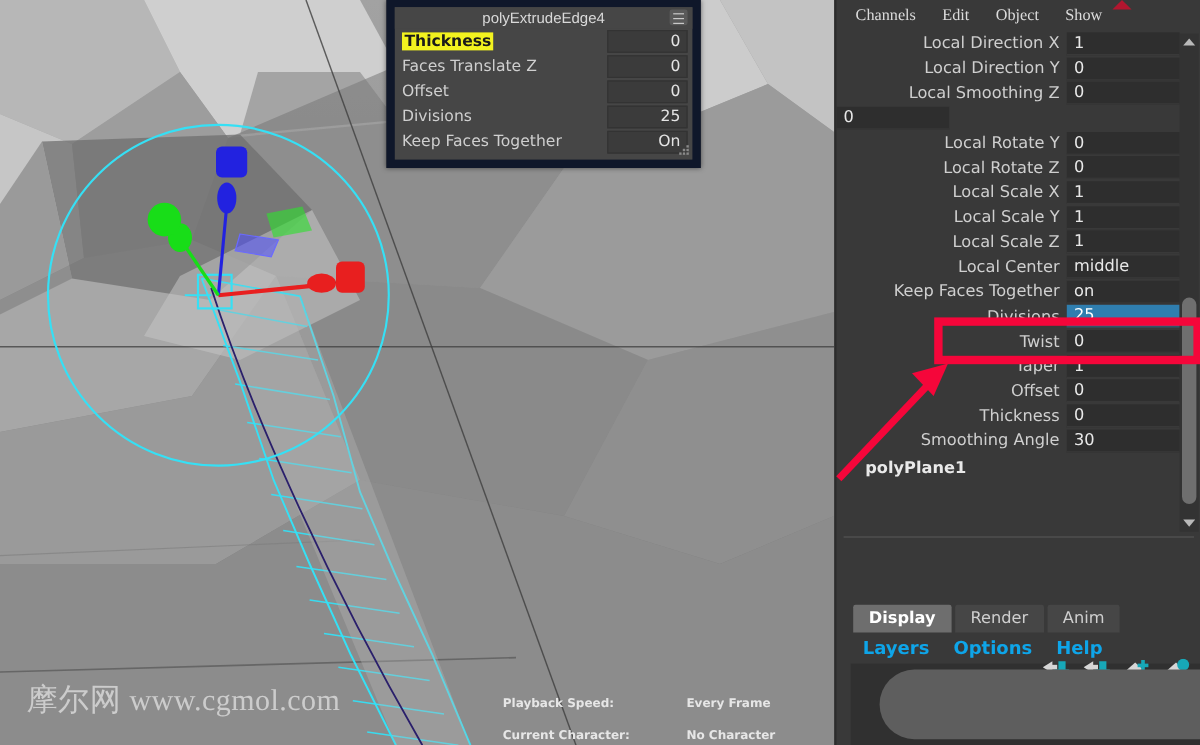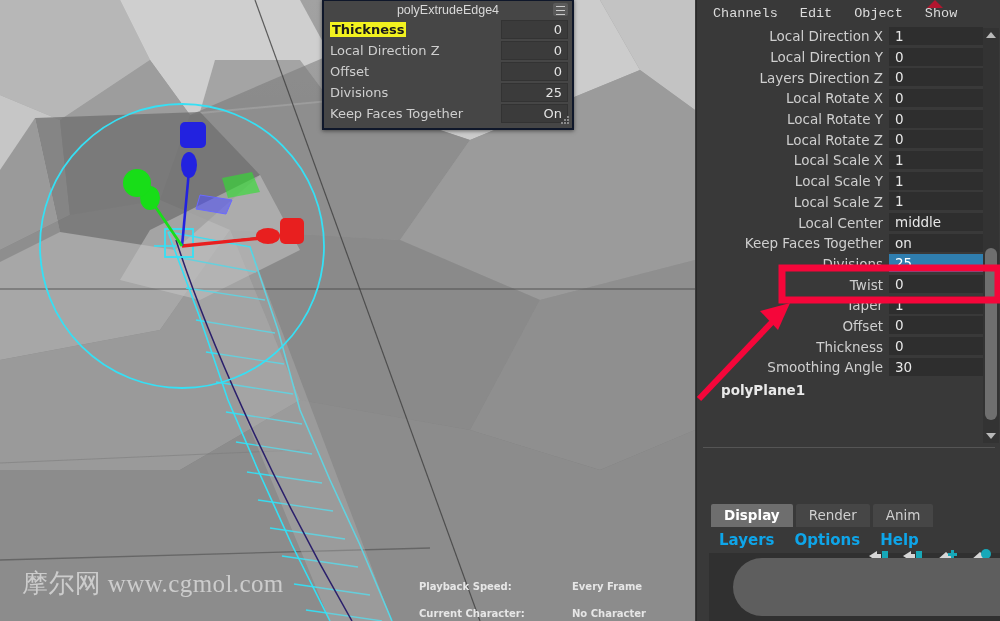--- a/index.html
+++ b/index.html
@@ -14,21 +14,21 @@
   .watermark{position:absolute;left:22px;top:566px;font-size:25px;color:#d8d8d8;
              opacity:.85;letter-spacing:.4px;white-space:nowrap;
              font-family:Liberation Serif, serif;}
   .watermark .cn{font-size:26px;}
 
   .hud{position:absolute;font-size:10px;font-weight:bold;color:#e6e6e6;white-space:nowrap;
        font-family:"DejaVu Sans","Liberation Sans",sans-serif;}
 
   
   #toolbox{position:absolute;left:322px;top:-1px;width:248px;height:127px;
-           background:#464646;border:2px solid #0f172a;box-shadow:0 1px 4px rgba(0,0,0,.5);}
+           background:#464646;border:7px solid #0f172a;box-shadow:0 1px 4px rgba(0,0,0,.5);}
   #toolbox .tb-title{height:18px;line-height:18px;text-align:center;color:#d9d9d9;
            font-size:12.5px;position:relative;background:#464646;}
   #toolbox .hamburger{position:absolute;right:4px;top:2px;width:15px;height:13px;
            background:#5a5a5a;border-radius:2px;}
   #toolbox .hamburger i{display:block;height:1px;background:#c9c9c9;margin:3px 3px 0 3px;}
   .tb-row{display:flex;align-items:center;height:21px;padding:0 4px 0 6px;}
   .tb-lab{flex:1;font-size:13px;color:#cfcfcf;white-space:nowrap;overflow:hidden;
           font-family:"DejaVu Sans","Liberation Sans",sans-serif;}
   .tb-lab.hl{background:#f2f21f;color:#1a1a1a;font-weight:bold;display:inline-block;flex:0 0 auto;
              padding:0 2px;}
@@ -37,21 +37,21 @@
           text-align:right;padding-right:5px;color:#e4e4e4;font-size:13px;
           font-family:"DejaVu Sans","Liberation Sans",sans-serif;}
   .grip{position:absolute;right:2px;bottom:2px;width:10px;height:10px;}
   .grip b{position:absolute;width:2px;height:2px;background:#8a8a8a;display:block;}
 
   
   #right{position:absolute;left:696px;top:0;width:304px;height:621px;background:#393939;
          border-left:1px solid #2a2a2a;}
 
   #cbmenu{height:26px;display:flex;align-items:center;gap:22px;padding-left:16px;color:#dcdcdc;
-          font-size:13.5px;font-family:Liberation Mono, monospace;}
+          font-size:13.5px;font-family:Liberation Serif, serif;}
   #cbmenu span{cursor:default;}
 
   #cbwrap{position:absolute;left:0;top:26px;width:304px;height:419px;overflow:hidden;}
   #cblist{position:absolute;left:0;top:0;width:286px;}
   .cb-row{display:flex;height:20.7px;align-items:center;}
   .cb-name{flex:1;text-align:right;padding-right:6px;color:#cfcfcf;font-size:13.5px;
            white-space:nowrap;font-family:"DejaVu Sans","Liberation Sans",sans-serif;}
   .cb-val{width:94px;height:19px;line-height:19px;background:#2e2e2e;color:#e8e8e8;font-size:13.5px;
           padding-left:6px;box-sizing:border-box;border-bottom:1px solid #393939;
           font-family:"DejaVu Sans","Liberation Sans",sans-serif;}
@@ -203,21 +203,21 @@
             <i></i>
           </span>
       </div>
 
       <div class="tb-row">
         <span class="tb-lab hl">Thickness</span>
         <span class="tb-spacer"></span>
         <span class="tb-val">0</span>
       </div>
       <div class="tb-row">
-        <span class="tb-lab">Local Direction Z</span>
+        <span class="tb-lab">Faces Translate Z</span>
         <span class="tb-val">0</span>
       </div>
       <div class="tb-row">
         <span class="tb-lab">Offset</span>
         <span class="tb-val">0</span>
       </div>
       <div class="tb-row">
         <span class="tb-lab">Divisions</span>
         <span class="tb-val">25</span>
       </div>
@@ -250,25 +250,24 @@
       <div id="cblist">
           <div class="cb-row">
             <div class="cb-name">Local Direction X</div>
             <div class="cb-val">1</div>
           </div>
           <div class="cb-row">
             <div class="cb-name">Local Direction Y</div>
             <div class="cb-val">0</div>
           </div>
           <div class="cb-row">
-            <div class="cb-name">Layers Direction Z</div>
-            <div class="cb-val">0</div>
-          </div>
-          <div class="cb-row">
-            <div class="cb-name">Local Rotate X</div>
+            <div class="cb-name">Local Smoothing Z</div>
+            <div class="cb-val">0</div>
+          </div>
+          <div class="cb-row">
             <div class="cb-val">0</div>
           </div>
           <div class="cb-row">
             <div class="cb-name">Local Rotate Y</div>
             <div class="cb-val">0</div>
           </div>
           <div class="cb-row">
             <div class="cb-name">Local Rotate Z</div>
             <div class="cb-val">0</div>
           </div>

